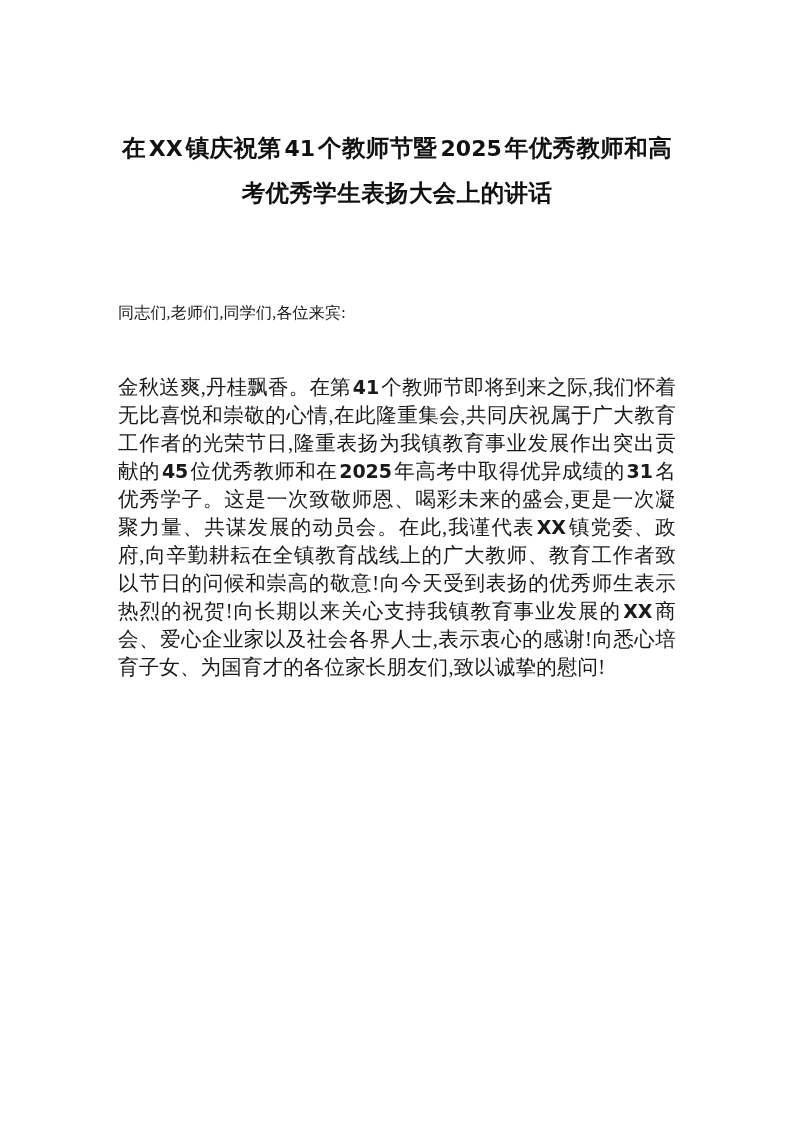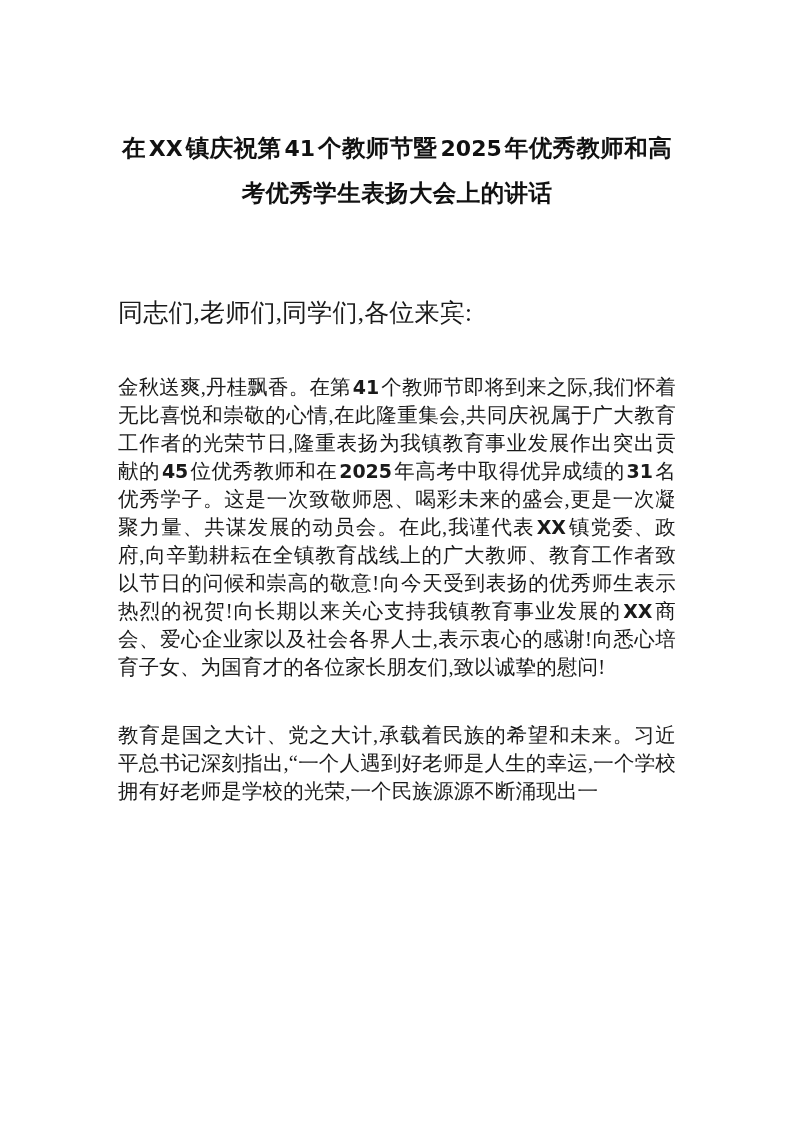--- a/index.html
+++ b/index.html
@@ -42,21 +42,21 @@
     text-align: center;
     letter-spacing: 0.4px;
     font-family: "DejaVu Sans", "Liberation Sans", sans-serif;
     color: #111111;
   }
 
   
   .salutation {
     margin: 0;
     padding-top: 77px;
-    font-size: 25px;
+    font-size: 16px;
     line-height: 40px;
     text-align: left;
     letter-spacing: 0.2px;
   }
 
   .para {
     margin: 0;
     padding-top: 40px;
     font-size: 20.5px;
     line-height: 28px;
@@ -85,16 +85,15 @@
 
 <div class="page">
   <div class="content">
 
     <h1 class="doc-title">在<span class="lat">XX</span>镇庆祝第<span class="lat">41</span>个教师节暨<span class="lat">2025</span>年优秀教师和高考优秀学生表扬大会上的讲话</h1>
 
     <p class="salutation">同志们,老师们,同学们,各位来宾:</p>
 
     <p class="para">金秋送爽,丹桂飘香。在第<span class="lat">41</span>个教师节即将到来之际,我们怀着无比喜悦和崇敬的心情,在此隆重集会,共同庆祝属于广大教育工作者的光荣节日,隆重表扬为我镇教育事业发展作出突出贡献的<span class="lat">45</span>位优秀教师和在<span class="lat">2025</span>年高考中取得优异成绩的<span class="lat">31</span>名优秀学子。这是一次致敬师恩、喝彩未来的盛会,更是一次凝聚力量、共谋发展的动员会。在此,我谨代表<span class="lat">XX</span>镇党委、政府,向辛勤耕耘在全镇教育战线上的广大教师、教育工作者致以节日的问候和崇高的敬意!向今天受到表扬的优秀师生表示热烈的祝贺!向长期以来关心支持我镇教育事业发展的<span class="lat">XX</span>商会、爱心企业家以及社会各界人士,表示衷心的感谢!向悉心培育子女、为国育才的各位家长朋友们,致以诚挚的慰问!</p>
 
-    <p class="para">教育是国之大计、党之大计,承载着民族的希望和未来。习近平总书记深刻指出,“一个人遇到好老师是人生的幸运,一个学校拥有好老师是学校的光荣,一个民族源源不断涌现出一</p>
 
   </div>
 </div>
 
 </body></html>

